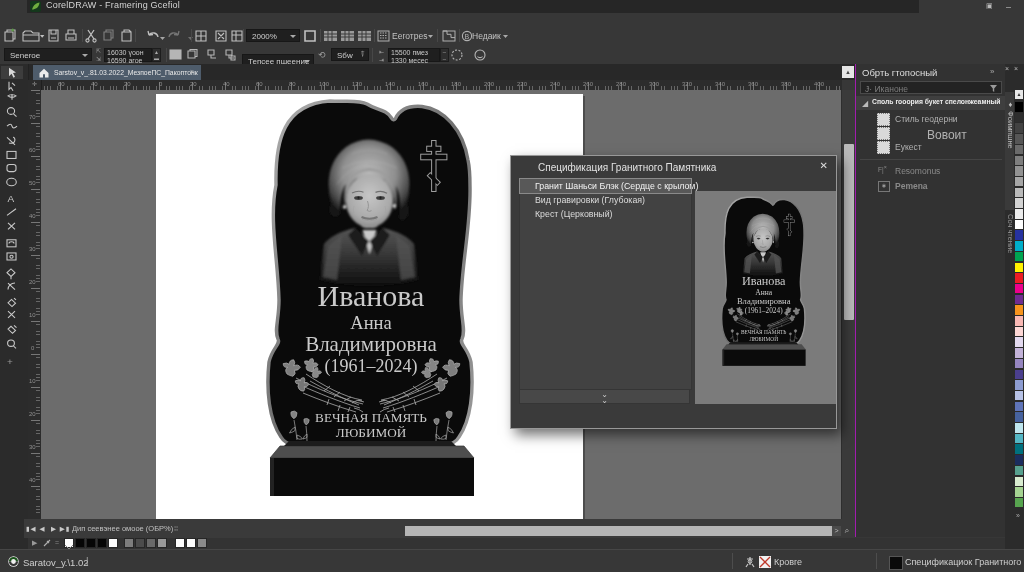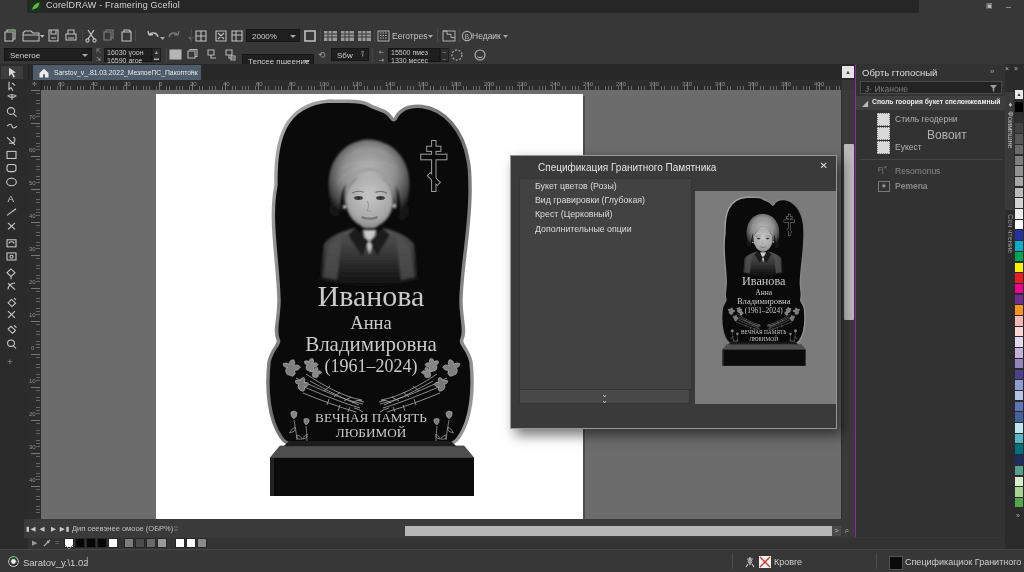--- a/index.html
+++ b/index.html
@@ -388,24 +388,23 @@
     </div>
   </div>
   <div class="abs" id="vscroll">
       <div id="vthumb"></div>
     </div>
   <div class="abs" style="left:842px;top:66px;width:12px;height:12px;background:#e4e4e4;color:#444;font-size:6px;text-align:center;line-height:12px;">▲</div>
   <div class="abs" id="dialog">
     <div id="dlg-title">Спецификация Гранитного Памятника</div>
     <div id="dlg-close">✕</div>
     <div id="dlg-list">
-      <div class="it">Букет цветов (Розы)</div>
+      <div class="it sel">Гранит Шаньси Блэк (Сердце с крылом)</div>
       <div class="it">Вид гравировки (Глубокая)</div>
       <div class="it">Крест (Церковный)</div>
-      <div class="it">Дополнительные опции</div>
     </div>
     <div id="dlg-chev">⌄<br>⌄</div>
     <div id="dlg-prev"><svg width="141" height="213" viewBox="0 0 141 213">
           <use href="#monu" transform="translate(-18.8,3.2) scale(0.407,0.427)"></use>
         </svg></div>
   </div>
   <div class="abs" id="docker">
     <div class="abs" style="left:6px;top:3px;font-size:9.5px;color:#dedede;">Обрть гтопосный</div>
     <div class="abs" style="left:134px;top:3px;font-size:8px;color:#aaa;">»</div>
     <div class="abs" style="left:4px;top:17px;width:142px;height:13px;background:#232323;border:1px solid #4a4a4a;box-sizing:border-box;">

